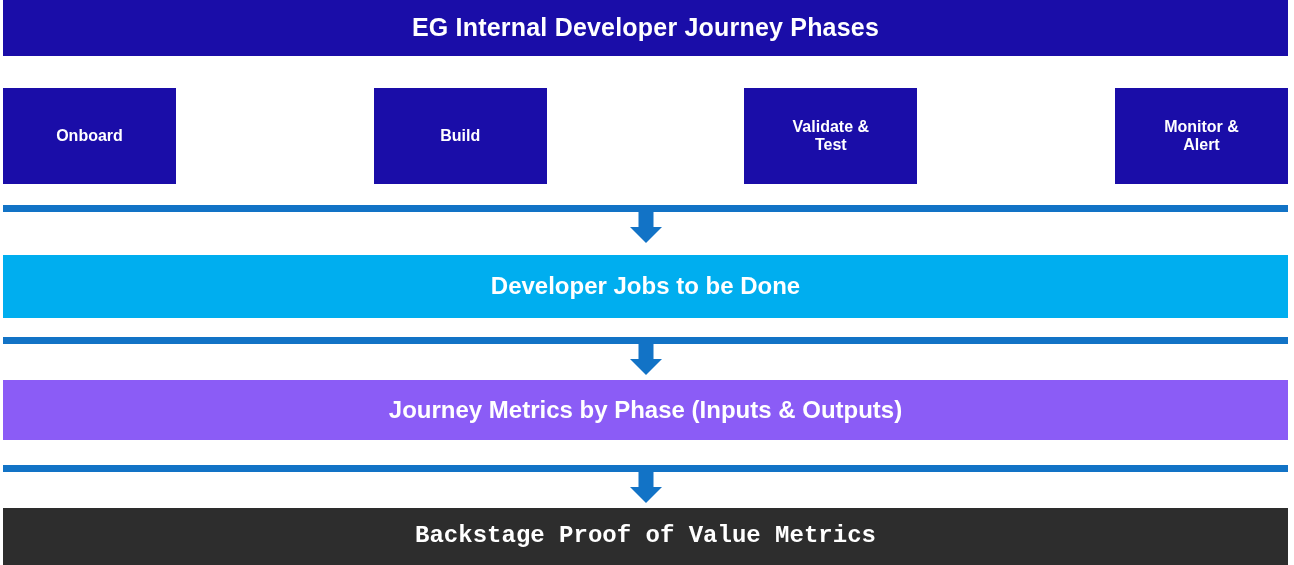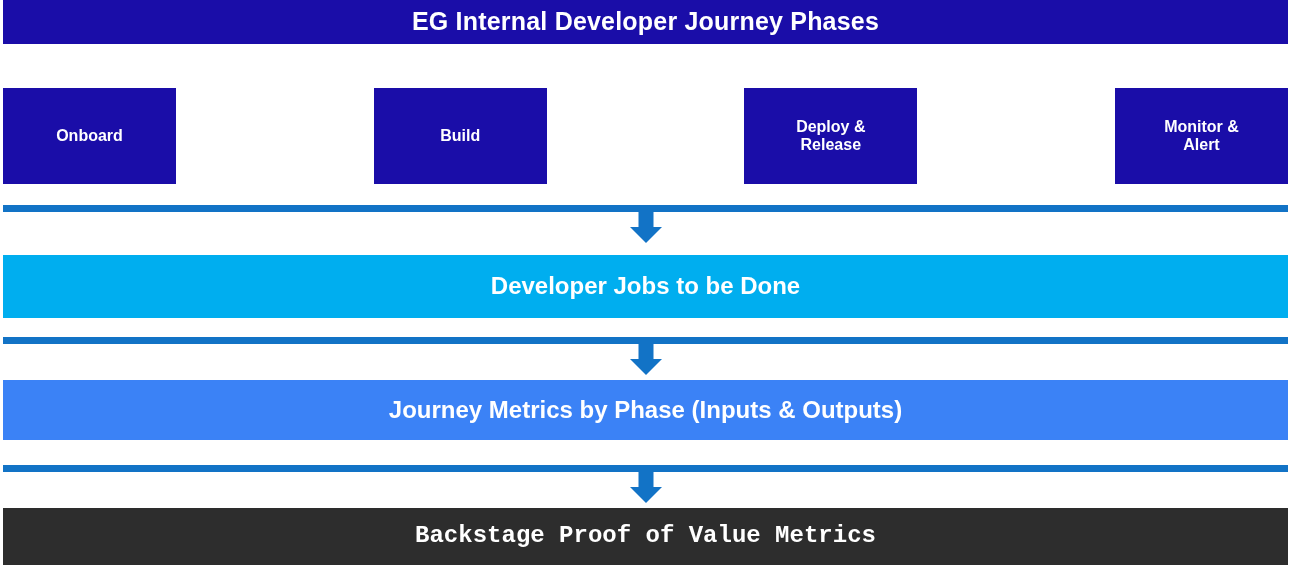--- a/index.html
+++ b/index.html
@@ -21,21 +21,21 @@
     height: 565px;
     background: #ffffff;
   }
 
   
   .header-banner {
     position: absolute;
     left: 3px;
     top: 0px;
     width: 1285px;
-    height: 44px;
+    height: 56px;
     background: #1A0DA8;
     display: flex;
     align-items: center;
     justify-content: center;
   }
   .header-title {
     color: #ffffff;
     font-size: 25px;
     font-weight: bold;
     letter-spacing: 0.2px;
@@ -133,21 +133,21 @@
   }
 
   #band-jobs {
     top: 255px;
     height: 63px;
     background: #00AEEF;
   }
   #band-metrics {
     top: 380px;
     height: 60px;
-    background: #3b82f6;
+    background: #8b5cf6;
   }
   #band-proof {
     top: 508px;
     height: 57px;
     background: #2D2D2D;
     font-family: Liberation Mono, monospace;
   }
 </style>
 </head>
 <body>
@@ -159,22 +159,22 @@
   </div>
 
   <div class="phase-row">
     <div class="phase-box">
       <span class="phase-label">Onboard</span>
     </div>
     <div class="phase-box">
       <span class="phase-label">Build</span>
     </div>
     <div class="phase-box">
-      <span class="phase-label">Deploy &amp;
-Release</span>
+      <span class="phase-label">Validate &amp;
+Test</span>
     </div>
     <div class="phase-box">
       <span class="phase-label">Monitor &amp;
 Alert</span>
     </div>
   </div>
 
   <div class="connector" id="connector-1">
     <div class="rule"></div>
     <div class="arrow-stem"></div>

